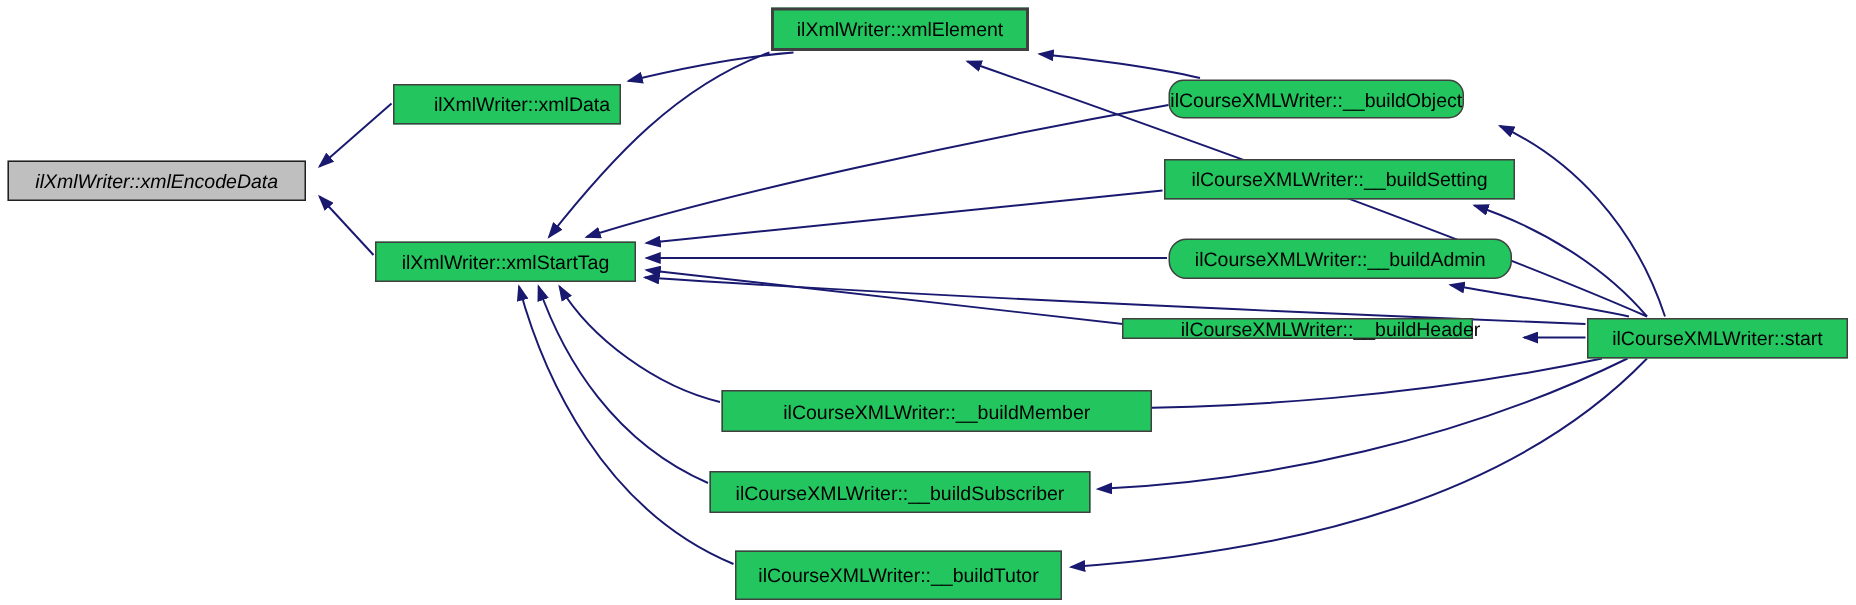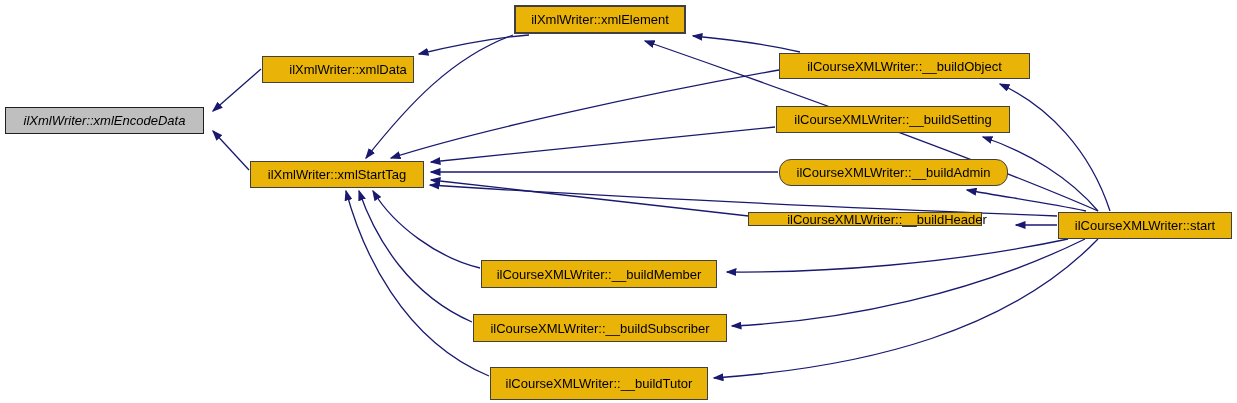--- a/index.html
+++ b/index.html
@@ -8,21 +8,21 @@
     width:1237px;height:403px;
     background:#ffffff;
     font-family:"Liberation Sans","DejaVu Sans",sans-serif;
     overflow:hidden;
   }
   #edge-layer{position:absolute;left:0;top:0;width:1237px;height:403px;}
   .node{
     position:absolute;
     box-sizing:border-box;
     display:flex;align-items:center;justify-content:center;
-    background:#eab308;
+    background:#22c55e;
     border:1px solid #404040;
     color:#000000;
     font-size:13px;
     white-space:nowrap;
     cursor:pointer;
   }
   .node.highlight{background:#bfbfbf;border-color:#202020;cursor:default;font-style:italic;}
   .node.thick{border-width:2px;}
   path.edge{fill:none;stroke-width:1.3px;}
 </style>
@@ -58,22 +58,22 @@
         <path d="M1068,239 C950,264 822,273 727,272" class="edge" stroke="#191970" marker-end="url(#arrow)"></path>
         <path d="M1085,239 C975,293 845,321 732,326" class="edge" stroke="#191970" marker-end="url(#arrow)"></path>
         <path d="M1098,239 C1010,330 870,367 714,378" class="edge" stroke="#191970" marker-end="url(#arrow)"></path>
       </g>
   </svg>
   <div id="nodes">
       <div class="node highlight" style="left: 5px; top: 107px; width: 199px; height: 27px;">ilXmlWriter::xmlEncodeData</div>
       <div class="node" style="left: 262px; top: 56px; width: 152px; height: 27px; padding-left: 20px;">ilXmlWriter::xmlData</div>
       <div class="node thick" style="left: 514px; top: 5px; width: 172px; height: 29px;">ilXmlWriter::xmlElement</div>
       <div class="node" style="left: 250px; top: 161px; width: 174px; height: 27px;">ilXmlWriter::xmlStartTag</div>
-      <div class="node" style="left: 779px; top: 53px; width: 251px; height: 26px;">ilCourseXMLWriter::__buildObject</div>
+      <div class="node" style="left: 779px; top: 53px; width: 197px; height: 26px; border-radius: 10px;">ilCourseXMLWriter::__buildObject</div>
       <div class="node" style="left: 776px; top: 106px; width: 234px; height: 27px;">ilCourseXMLWriter::__buildSetting</div>
       <div class="node" style="left: 779px; top: 159px; width: 229px; height: 27px; border-radius: 12px;">ilCourseXMLWriter::__buildAdmin</div>
       <div class="node" style="left: 748px; top: 212px; width: 234px; height: 14px; padding-left: 44px;">ilCourseXMLWriter::__buildHeader</div>
       <div class="node" style="left: 1058px; top: 212px; width: 174px; height: 27px;">ilCourseXMLWriter::start</div>
-      <div class="node" style="left: 481px; top: 260px; width: 236px; height: 28px;">ilCourseXMLWriter::__buildMember</div>
+      <div class="node" style="left: 481px; top: 260px; width: 287px; height: 28px;">ilCourseXMLWriter::__buildMember</div>
       <div class="node" style="left: 473px; top: 314px; width: 254px; height: 28px;">ilCourseXMLWriter::__buildSubscriber</div>
       <div class="node" style="left: 490px; top: 367px; width: 218px; height: 33px;">ilCourseXMLWriter::__buildTutor</div>
     </div>
 </div>
 
 </body></html>

